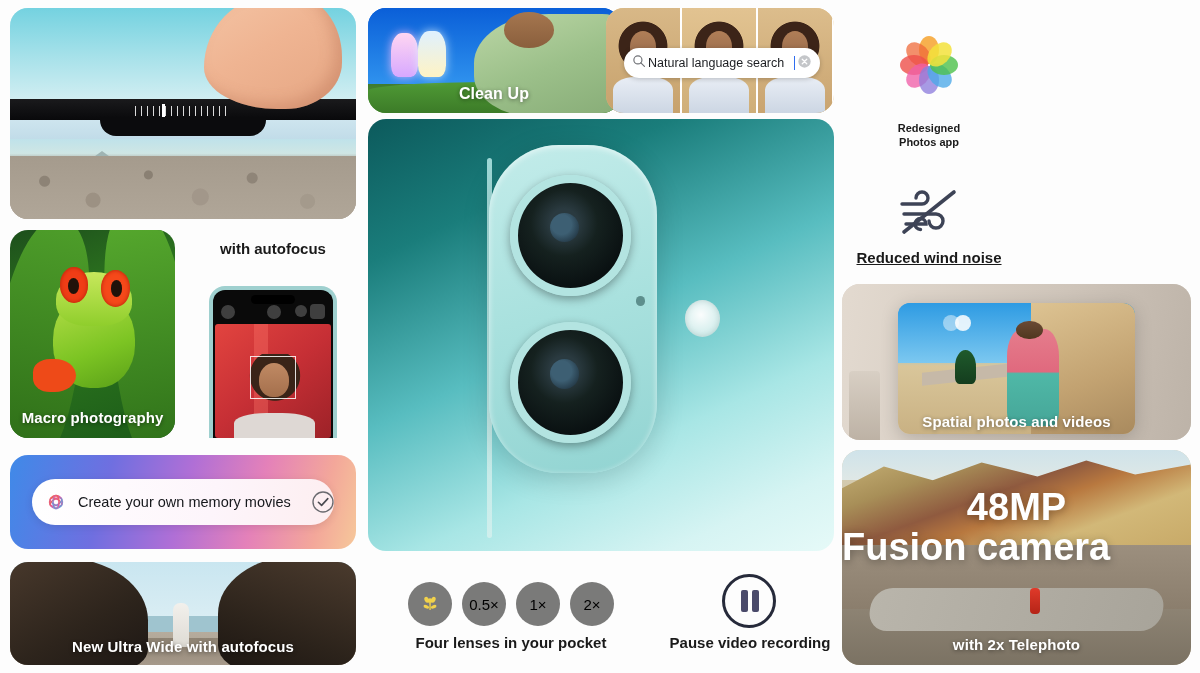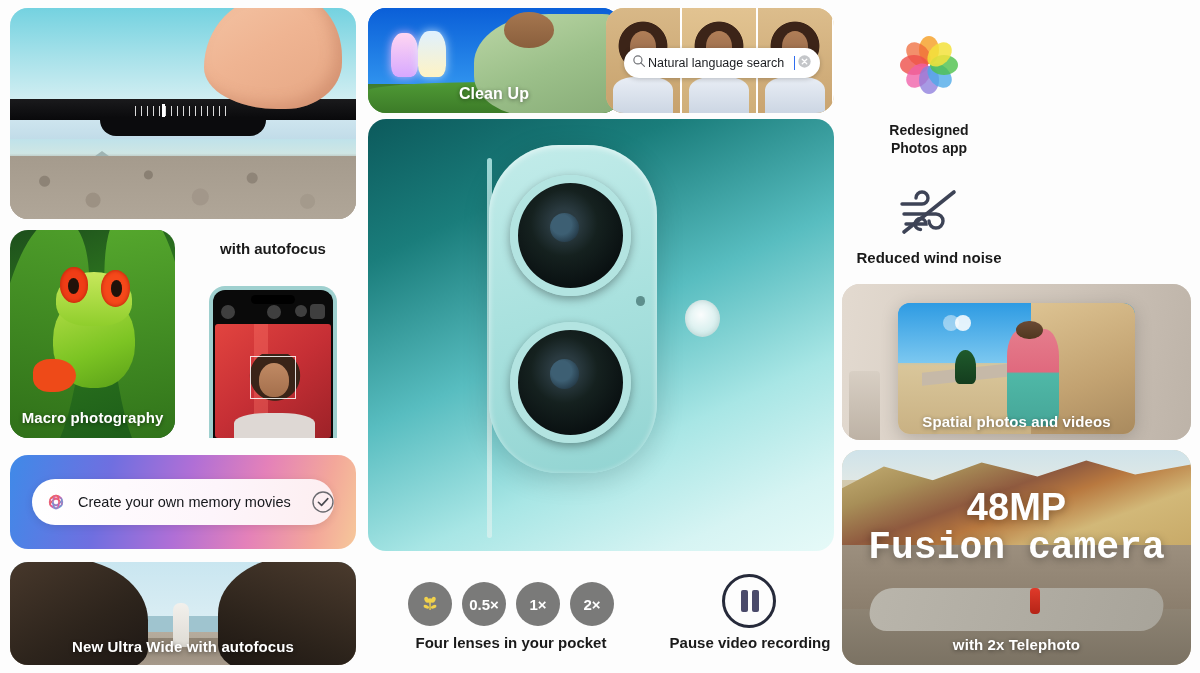--- a/index.html
+++ b/index.html
@@ -200,34 +200,34 @@
   #hero-mic { position:absolute; left: 57.5%; top: 41%; width: 2%; height: 2.2%;
      border-radius:50%; background: #5d8f8d; }
   #hero-edge { position:absolute; left: 25.6%; top: 9%; width: 5px; height: 88%;
      background: linear-gradient(#9dd8d6,#cfefed); border-radius: 3px; }
 
   
   #lenses-group { position:absolute; left: 408px; top: 578px; width: 206px; height: 52px;
      display:flex; gap: 10px; align-items:center; }
   .lens-pill { width: 44px; height: 44px; border-radius:50%; background:#7a7a79;
      display:flex; align-items:center; justify-content:center;
-     color:#ffffff; font-weight:700; font-size: 15px; }
+     color:#000000; font-weight:400; font-size: 15px; }
   #lenses-caption { left: 400px; top: 634px; width: 222px; font-size: 15px; }
   #pause-group { position:absolute; left: 722px; top: 574px; width: 54px; height: 54px; }
   #pause-ring { width:54px; height:54px; border-radius:50%; border: 3.5px solid #262a3a; }
   .pause-bar { position:absolute; top: 16px; width: 7px; height: 22px; background:#4a4a6a; border-radius:2px; }
   #pause-bar-l { left: 19px; }
   #pause-bar-r { left: 30px; }
   #pause-caption { left: 660px; top: 634px; width: 180px; font-size: 15px; }
 
   
   #photos-icon { position:absolute; left: 892px; top: 28px; width: 74px; height: 74px; }
-  #photos-label { left: 862px; top: 121px; width: 134px; font-size: 14px; line-height:1.3; }
+  #photos-label { left: 862px; top: 121px; width: 134px; font-size: 11px; line-height:1.3; }
   #wind-icon { position:absolute; left: 896px; top: 188px; width: 66px; height: 52px; }
-  #wind-label { left: 846px; top: 249px; width: 166px; font-size: 15px; }
+  #wind-label { left: 846px; top: 249px; width: 166px; font-size: 15px; text-decoration: underline; }
 
   #portraits-card { left: 1023px; top: 8px; width: 168px; height: 268px;
      background: linear-gradient(#9dd0ee 0%, #b7dcf0 30%, #d9cfc7 52%, #c9bfba 70%, #d4cbc6 100%); }
   #pt-sky { position:absolute; left:0;top:0;width:100%;height:52%;
      background: linear-gradient(#8fc9ea,#c3e0f1); }
   #pt-ground { position:absolute; left:0;top:48%;width:100%;height:52%;
      background: linear-gradient(#d8cdc5,#cbc0ba); }
   #pt-hair { position:absolute; left:26%; top:16%; width:52%; height:44%;
      background: linear-gradient(#241a16,#120c0a); border-radius: 48% 48% 40% 40%; }
   #pt-face { position:absolute; left:36%; top:21%; width:32%; height:33%;
@@ -274,22 +274,22 @@
   #fz-mid { position:absolute; left:0; top:44%; width:100%; height:30%;
      background: linear-gradient(#9c8f7e,#8b7e6d); }
   #fz-path { position:absolute; left:8%; top:64%; width:84%; height:20%;
      background: linear-gradient(100deg,#b9b5ab,#a8a49a); transform: skewX(-8deg); border-radius: 20px; }
   #fz-floor { position:absolute; left:0; bottom:0; width:100%; height:26%;
      background: linear-gradient(#8d8373,#7b7263); }
   #fz-runner { position:absolute; left: 54%; top: 64%; width: 10px; height: 26px;
      background: linear-gradient(#e03a2a,#b52417); border-radius: 4px; }
   #fusion-title-1 { position:absolute; left:0; right:0; top: 36px; text-align:center;
      color:#fff; font-weight:800; font-size: 38px; text-shadow: 0 2px 8px rgba(0,0,0,.35); }
-  #fusion-title-2 { position:absolute; left:0; right:0; top: 76px; text-align:center;
-     color:#fff; font-weight:800; font-size: 38px; text-shadow: 0 2px 8px rgba(0,0,0,.35); font-family: Liberation Mono, monospace; }
+  #fusion-title-2 { position:absolute; left:0; right:0; top: 76px; text-align:left;
+     color:#fff; font-weight:800; font-size: 38px; text-shadow: 0 2px 8px rgba(0,0,0,.35); }
   #fusion-sub { bottom: 12px; font-size: 15px; font-weight:700; }
 </style>
 </head>
 <body>
 
 <div class="page">
 
   <div class="card" id="camera-control-card">
     <div id="cc-sky"></div>
     <div id="cc-ground"></div>

